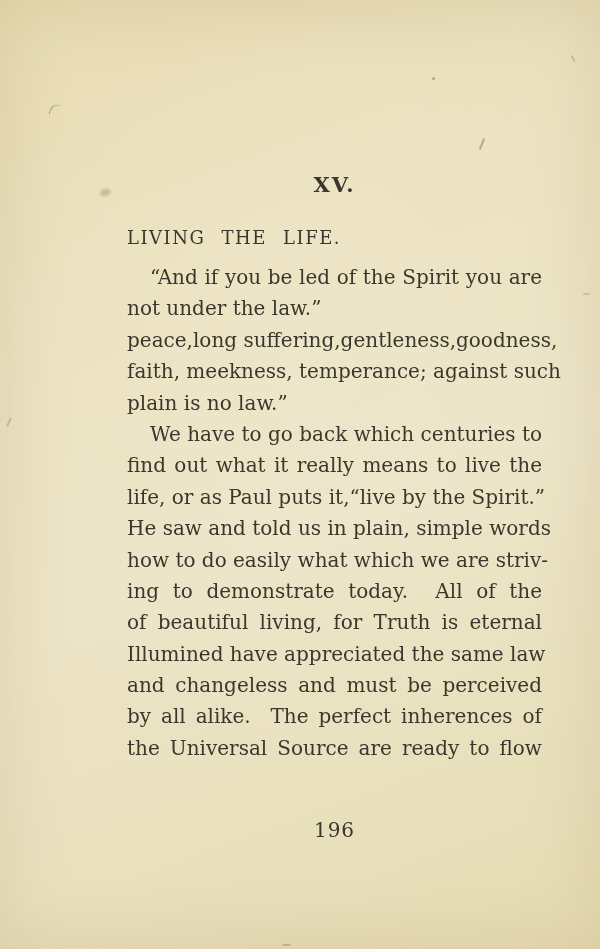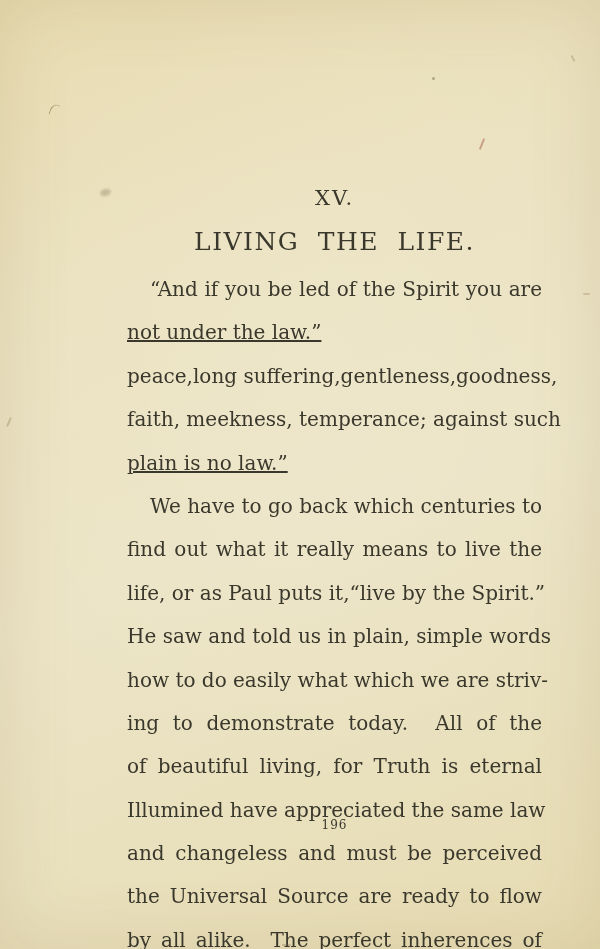--- a/index.html
+++ b/index.html
@@ -14,70 +14,67 @@
     overflow: hidden;
     font-family: "DejaVu Serif", "Liberation Serif", serif;
     color: #3a382c;
     background:
       radial-gradient(ellipse 90% 70% at 52% 40%, rgba(255,255,255,0.10), rgba(255,255,255,0) 65%),
       linear-gradient(160deg, #e8dcb2 0%, #ebe2c0 28%, #ece4c6 55%, #e9e0bd 78%, #e6dbb2 100%);
     box-shadow: inset 0 0 70px rgba(140, 118, 66, 0.16);
   }
   .chapter-number {
     position: absolute;
-    top: 186px;
+    top: 172px;
     left: 127px;
     width: 415px;
     text-align: center;
     font-size: 21px;
     letter-spacing: 2px;
-    font-weight: 400;
+    font-weight: 700;
   }
   .chapter-title {
     position: absolute;
     top: 227px;
     left: 127px;
     width: 415px;
-    text-align: center;
-    font-size: 25px;
+    font-size: 18px;
     letter-spacing: 1.5px;
     word-spacing: 9px;
     font-weight: 500;
   }
   .text-block {
     position: absolute;
     top: 262px;
     left: 127px;
     width: 415px;
     font-size: 20px;
   }
   .line {
     height: 31.4px;
     line-height: 31.4px;
     white-space: nowrap;
     text-align: justify;
     text-align-last: justify;
     text-justify: inter-word;
-    margin-top: 12px;
   }
   .line.left {
     text-align: left;
     text-align-last: left;
-    text-decoration: underline;
   }
   .line.indent {
     text-indent: 23px;
   }
   .page-number {
     position: absolute;
     top: 818px;
     left: 127px;
     width: 415px;
     text-align: center;
-    font-size: 12px;
+    font-size: 20px;
     letter-spacing: 1px;
   }
   
   .artifact { position: absolute; pointer-events: none; }
   .a-smudge {
     top: 189px; left: 100px; width: 11px; height: 7px;
     background: rgba(112, 102, 76, 0.30);
     border-radius: 50%;
     filter: blur(1.2px);
     transform: rotate(-14deg);
@@ -140,22 +137,22 @@
     <div class="line left">plain is no law.”</div>
     <div class="line indent">We have to go back which centuries to</div>
     <div class="line">find out what it really means to live the</div>
     <div class="line">life, or as Paul puts it,“live by the Spirit.”</div>
     <div class="line">He saw and told us in plain, simple words</div>
     <div class="line">how to do easily what which we are striv-</div>
     <div class="line">ing to demonstrate today.&nbsp; All of the</div>
     <div class="line">of beautiful living, for Truth is eternal</div>
     <div class="line">Illumined have appreciated the same law</div>
     <div class="line">and changeless and must be perceived</div>
+    <div class="line">by all alike.&nbsp; The perfect inherences of</div>
     <div class="line">the Universal Source are ready to flow</div>
-    <div class="line">by all alike.&nbsp; The perfect inherences of</div>
   </div>
 
   <div class="page-number">196</div>
 
   <div class="artifact a-smudge"></div>
   <div class="artifact a-hook"></div>
   <div class="artifact a-redslash"></div>
   <div class="artifact a-speck1"></div>
   <div class="artifact a-leftslash"></div>
   <div class="artifact a-rightdash"></div>

